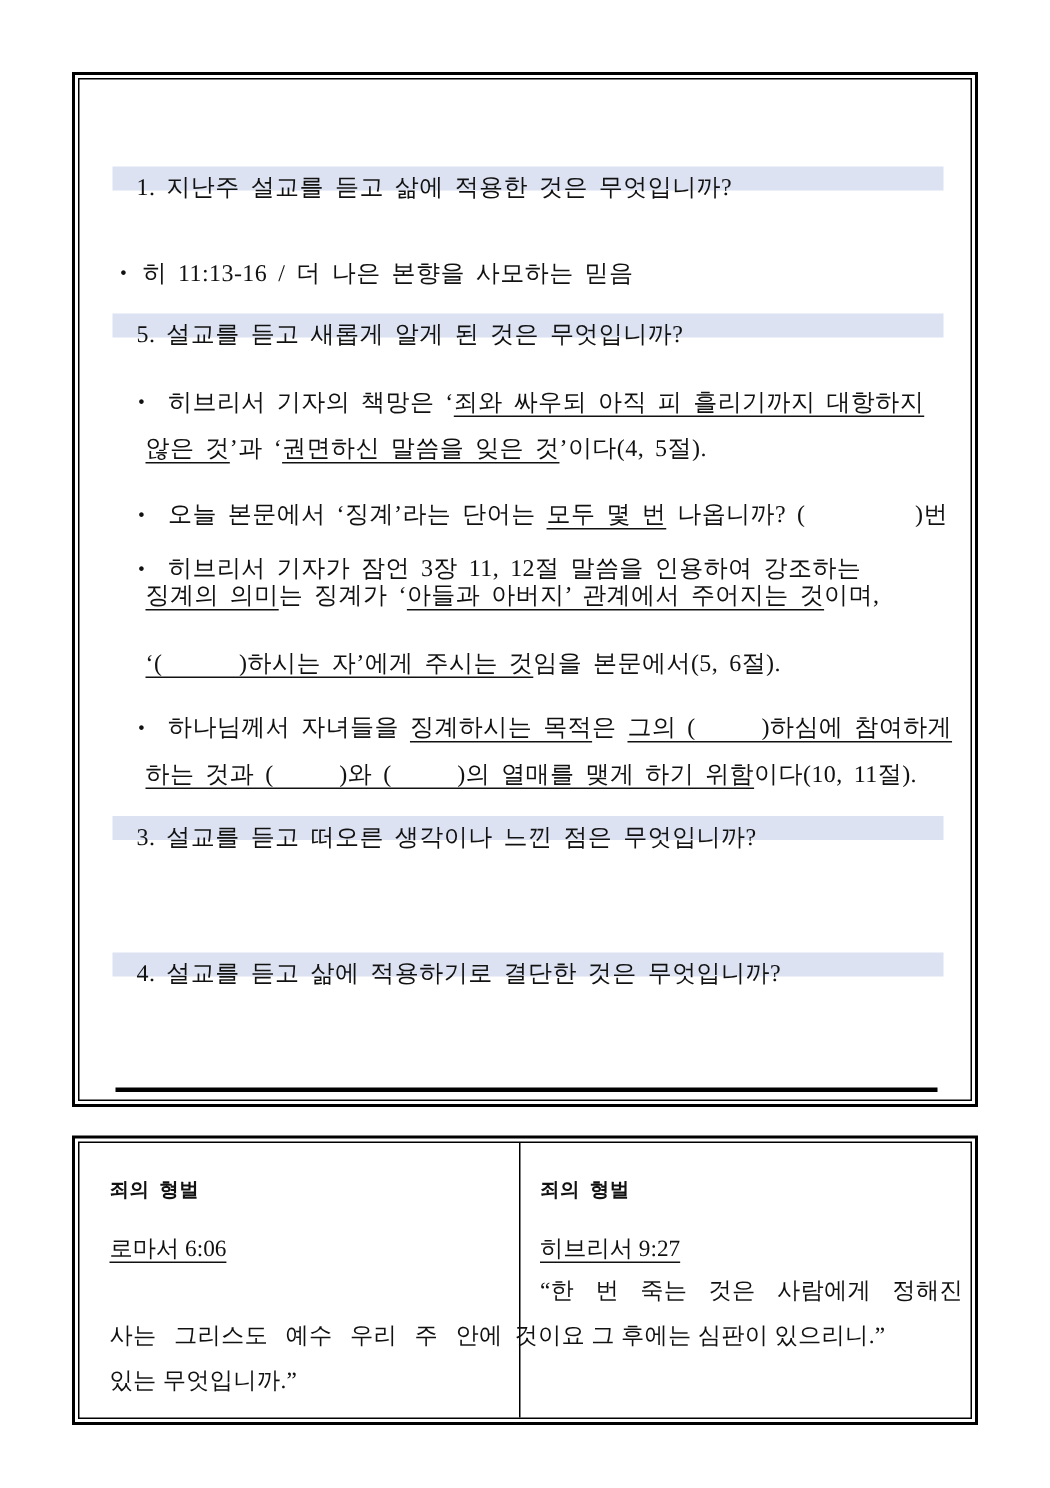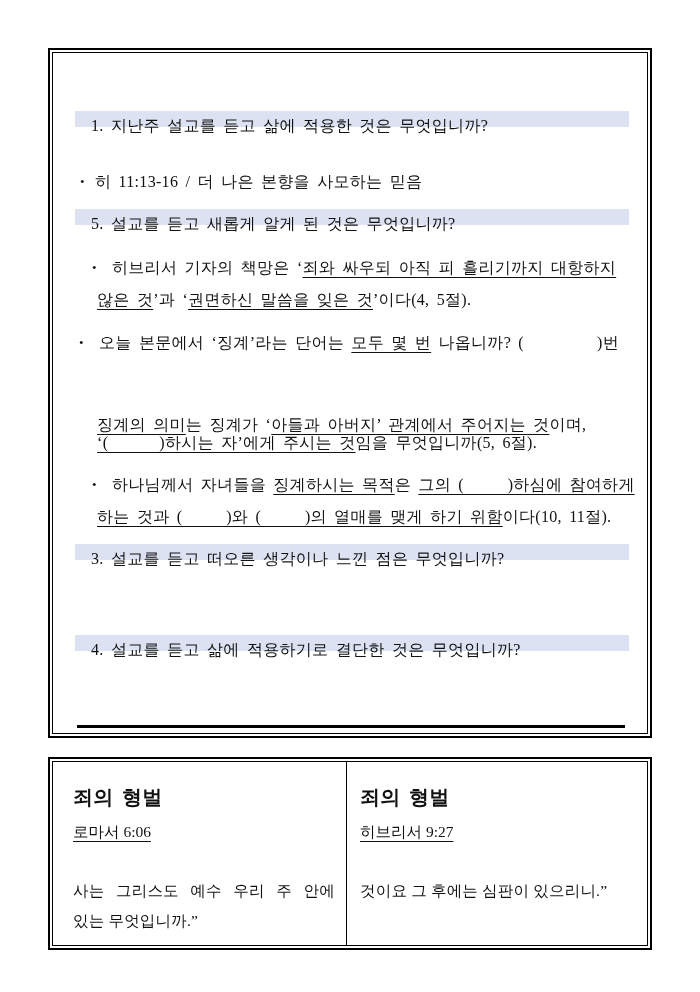--- a/index.html
+++ b/index.html
@@ -23,21 +23,21 @@
     padding-left:16px;box-sizing:border-box;background:#dce2f1;
     font-size:16px;letter-spacing:.3px;word-spacing:3px;white-space:nowrap;
   }
   .bline{
     position:absolute;font-size:16px;line-height:22px;letter-spacing:.3px;word-spacing:3px;white-space:nowrap;
   }
   .marker{display:inline-block;width:20px;font-size:13px;vertical-align:1px;}
   .marker.sm{width:15px;}
   .u{text-decoration:underline;text-underline-offset:4px;font-family:Liberation Serif, serif;}
   .rule{position:absolute;height:3px;background:#000;}
-  .vheader{position:absolute;font-size:20px;font-weight:bold;letter-spacing:.3px;word-spacing:3px;white-space:nowrap;}
+  .vheader{position:absolute;font-size:13px;font-weight:bold;letter-spacing:.3px;word-spacing:3px;white-space:nowrap;}
   .vref{position:absolute;font-size:15.5px;text-decoration:underline;text-underline-offset:4px;white-space:nowrap;}
   .vline{position:absolute;font-size:15.5px;line-height:22px;letter-spacing:.2px;
          text-align:justify;text-align-last:justify;box-sizing:border-box;}
   .vline.last{text-align-last:left;}
   .vdivider{position:absolute;top:0;width:1px;background:#000;}
 </style>
 </head>
 <body>
 
 <div class="frame" style="left:48px;top:48px;width:604px;height:690px;">
@@ -46,24 +46,25 @@
 
     <div class="qbar" style="top:58px;">1. 지난주 설교를 듣고 삶에 적용한 것은 무엇입니까?</div>
 
     <div class="bline" style="top:94px;left:27px;margin-top:24px;"><span class="marker sm">•</span><span><span>히 11:13-16 / 더 나은 본향을 사모하는 믿음</span></span></div>
 
     <div class="qbar" style="top:156px;">5. 설교를 듣고 새롭게 알게 된 것은 무엇입니까?</div>
 
     <div class="bline" style="top:204px;left:39px;"><span class="marker">•</span><span><span>히브리서 기자의 책망은 ‘</span><span class="u">죄와 싸우되 아직 피 흘리기까지 대항하지</span></span></div>
     <div class="bline" style="top:236px;left:44px;"><span><span class="u">않은 것</span><span>’과 ‘</span><span class="u">권면하신 말씀을 잊은 것</span><span>’이다(4, 5절).</span></span></div>
 
-    <div class="bline" style="top:279px;left:26px;"><span class="marker">•</span><span><span>오늘 본문에서 ‘징계’라는 단어는 </span><span class="u">모두 몇 번</span><span> 나옵니까? (&nbsp;&nbsp;&nbsp;&nbsp;&nbsp;&nbsp;&nbsp;&nbsp;&nbsp;&nbsp;)번</span></span></div>
+    <div class="bline" style="top:279px;left:39px;"><span class="marker">•</span><span><span>오늘 본문에서 ‘징계’라는 단어는 </span><span class="u">모두 몇 번</span><span> 나옵니까? (&nbsp;&nbsp;&nbsp;&nbsp;&nbsp;&nbsp;&nbsp;&nbsp;&nbsp;&nbsp;)번</span></span></div>
 
-    <div class="bline" style="top:361px;left:44px;"><span><span class="u">징계의 의미</span><span>는 징계가 ‘</span><span class="u">아들과 아버지’ 관계에서 주어지는 것</span><span>이며,</span></span></div>
-    <div class="bline" style="top:379px;left:44px;"><span><span class="u">‘(&nbsp;&nbsp;&nbsp;&nbsp;&nbsp;&nbsp;&nbsp;)하시는 자’에게 주시는 것</span><span>임을 무엇입니까(5, 6절).</span></span></div>
+    <div class="bline" style="top:315px;left:39px;"><span class="marker">•</span><span><span>히브리서 기자가 잠언 3장 11, 12절 말씀을 인용하여 강조하는</span></span></div>
+    <div class="bline" style="top:334px;left:44px;"><span><span class="u">징계의 의미</span><span>는 징계가 ‘</span><span class="u">아들과 아버지’ 관계에서 주어지는 것</span><span>이며,</span></span></div>
+    <div class="bline" style="top:379px;left:44px;"><span><span class="u">‘(&nbsp;&nbsp;&nbsp;&nbsp;&nbsp;&nbsp;&nbsp;)하시는 자’에게 주시는 것</span><span>임을 본문에서(5, 6절).</span></span></div>
 
     <div class="bline" style="top:421px;left:39px;"><span class="marker">•</span><span><span>하나님께서 자녀들을 </span><span class="u">징계하시는 목적</span><span>은 </span><span class="u">그의 (&nbsp;&nbsp;&nbsp;&nbsp;&nbsp;&nbsp;)하심에 참여하게</span></span></div>
     <div class="bline" style="top:453px;left:44px;"><span><span class="u">하는 것과 (&nbsp;&nbsp;&nbsp;&nbsp;&nbsp;&nbsp;)와 (&nbsp;&nbsp;&nbsp;&nbsp;&nbsp;&nbsp;)의 열매를 맺게 하기 위함</span><span>이다(10, 11절).</span></span></div>
 
     <div class="qbar" style="top:491px;">3. 설교를 듣고 떠오른 생각이나 느낀 점은 무엇입니까?</div>
 
     <div class="qbar" style="top:582px;">4. 설교를 듣고 삶에 적용하기로 결단한 것은 무엇입니까?</div>
 
     <div class="rule" style="top:672px;left:24px;width:548px;"></div>
   </div>
@@ -74,15 +75,16 @@
 
     <div class="vdivider" style="left:293px;height:100%;"></div>
 
     <div class="vheader" style="top:22px;left:20px;">죄의 형벌</div>
     <div class="vref" style="top:60px;left:20px;">로마서 6:06</div>
     <div class="vline" style="top:118px;left:20px;width:262px;">사는 그리스도 예수 우리 주 안에</div>
     <div class="vline last" style="top:148px;left:20px;width:262px;">있는 무엇입니까.”</div>
 
     <div class="vheader" style="top:22px;left:307px;">죄의 형벌</div>
     <div class="vref" style="top:60px;left:307px;">히브리서 9:27</div>
-    <div class="vline last" style="top:118px;left:307px;width:282px;">것이요 그 후에는 심판이 있으리니.”</div>
+    <div class="vline" style="top:88px;left:307px;width:282px;">“한 번 죽는 것은 사람에게 정해진</div>
+    <div class="vline last" style="top:118px;left:290px;width:282px;">것이요 그 후에는 심판이 있으리니.”</div>
   </div>
 </div>
 
 </body></html>

